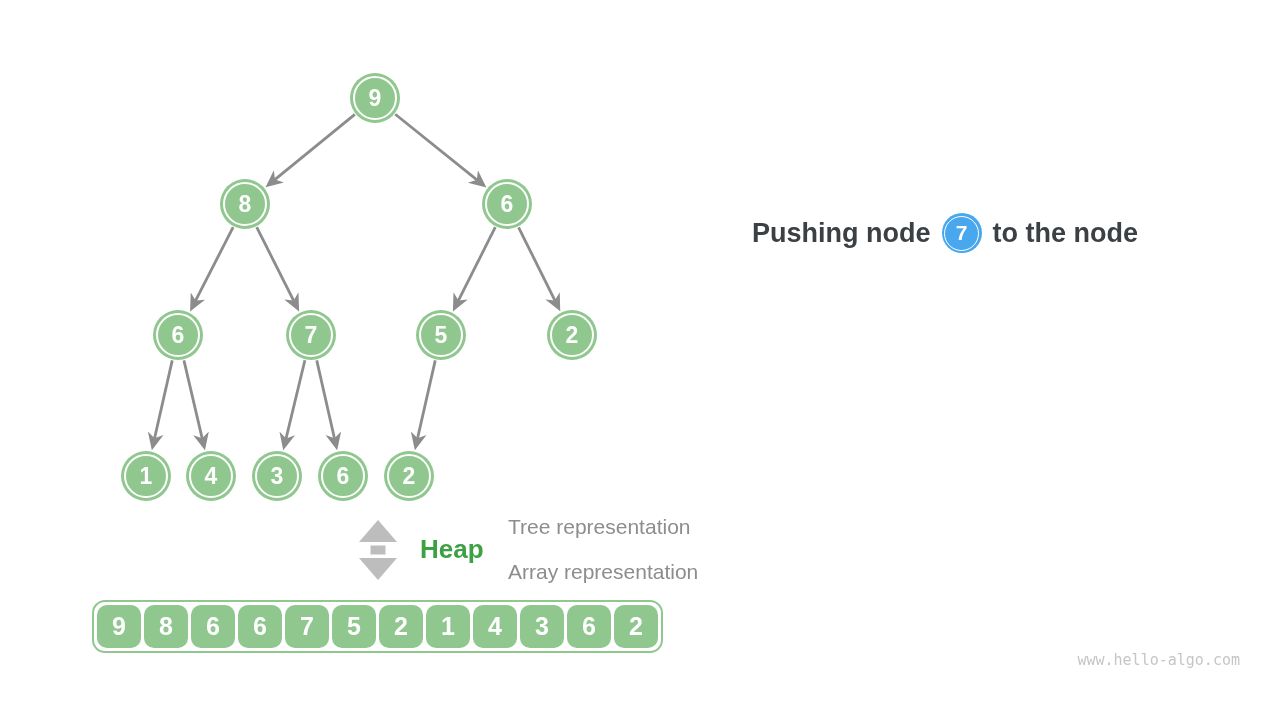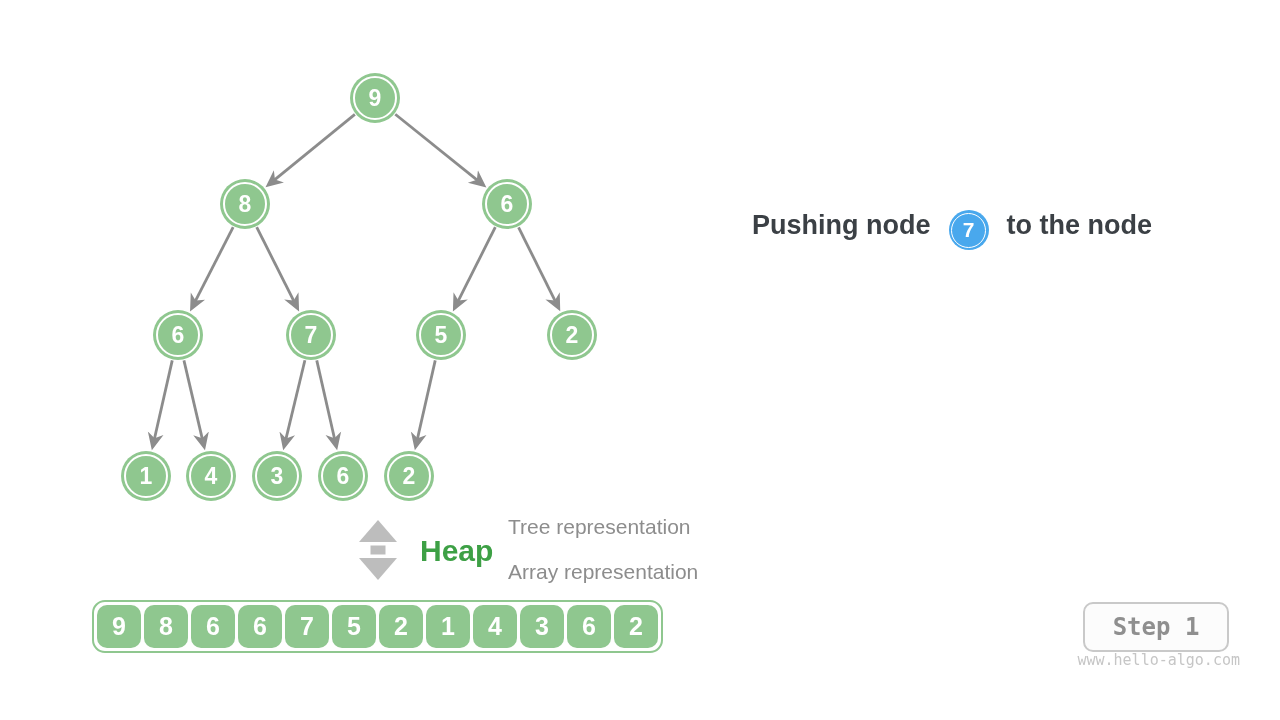--- a/index.html
+++ b/index.html
@@ -30,40 +30,40 @@
     display:flex;align-items:center;justify-content:center;
     font-size:23px;font-weight:bold;
   }
   .node::before{
     content:"";position:absolute;inset:3px;border:2px solid #ffffff;border-radius:50%;
   }
 
   
   .caption{
     position:absolute;left:752px;top:210px;height:46px;
-    display:flex;gap:18px;
+    display:flex;align-items:center;gap:11px;
     font-size:27px;font-weight:bold;color:var(--caption-text);
   }
   .caption .hl-circle{
     position:relative;width:40px;height:40px;border-radius:50%;
     background:var(--highlight-fill);color:#ffffff;
     display:flex;align-items:center;justify-content:center;
     font-size:21px;font-weight:bold;
   }
   .caption .hl-circle::before{
     content:"";position:absolute;inset:2.5px;border:1.8px solid #ffffff;border-radius:50%;
   }
 
   
   .updown{position:absolute;left:357px;top:519px;pointer-events:none;}
 
   
   .heap-label{
     position:absolute;left:420px;top:534px;
-    font-size:30px;font-weight:bold;color:var(--heap-label);
+    font-size:26px;font-weight:bold;color:var(--heap-label);
   }
   .rep-label{position:absolute;left:508px;font-size:21px;color:var(--gray-label);}
   .rep-tree{top:515px;}
   .rep-array{top:560px;}
 
   
   .array{
     position:absolute;left:92px;top:600px;width:571px;height:53px;
     border:2px solid var(--node-fill);border-radius:13px;background:#ffffff;
     display:flex;gap:3px;padding:3px;
@@ -154,17 +154,16 @@
       <div class="cell">7</div>
       <div class="cell">5</div>
       <div class="cell">2</div>
       <div class="cell">1</div>
       <div class="cell">4</div>
       <div class="cell">3</div>
       <div class="cell">6</div>
       <div class="cell">2</div>
     </div>
 
-  <div class="step">Step 1</div>
 
   <div class="watermark">www.hello-algo.com</div>
 
 </div>
 
 </body></html>

